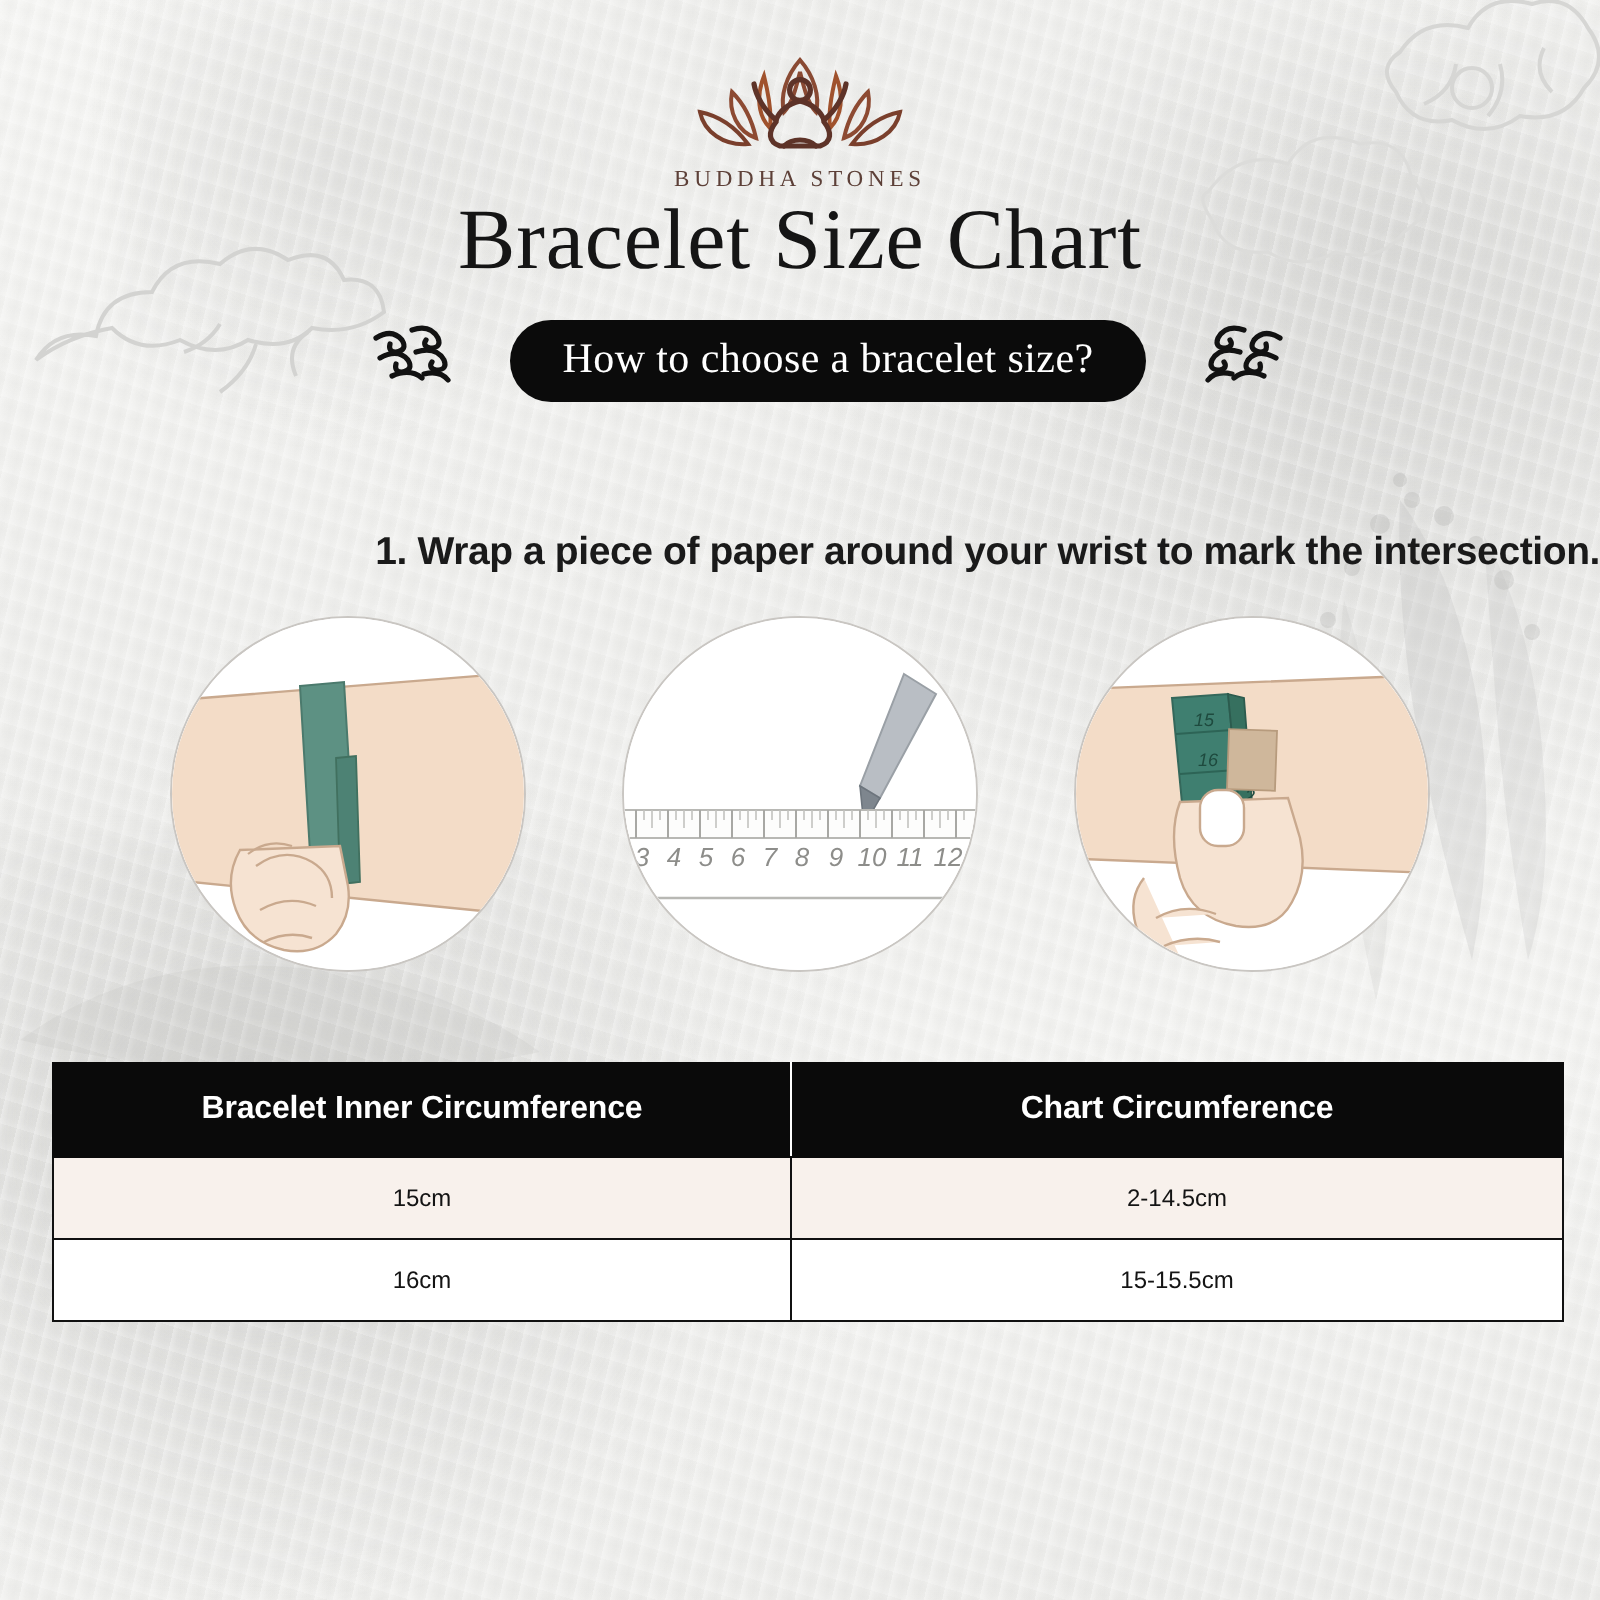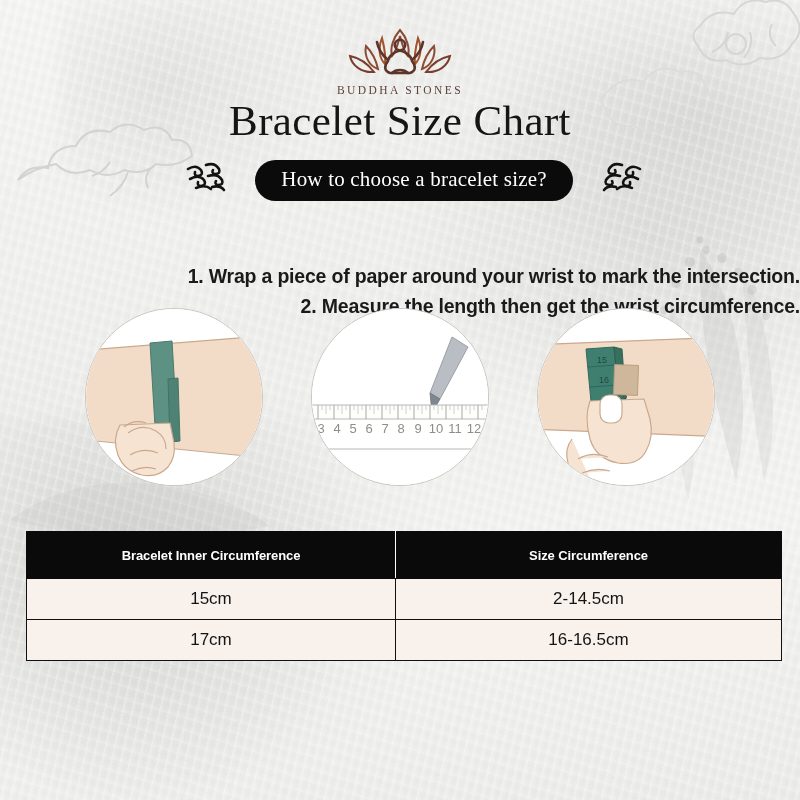--- a/index.html
+++ b/index.html
@@ -113,51 +113,52 @@
     position: absolute; top: 308px; left: 0; right: 0;
     display: flex; justify-content: center; gap: 48px;
   }
   .circle {
     position: relative;
     width: 176px; height: 176px;
     border-radius: 50%;
     background: #ffffff;
     border: 1.4px solid #c9c6c2;
     overflow: hidden;
+    font-style: italic;
   }
   .circle svg { display: block; width: 100%; height: 100%; }
 
   
   .size-table {
     position: absolute;
     left: 26px; top: 531px;
     width: 749px;
     border-collapse: collapse;
     table-layout: fixed;
     font-size: 19px;
   }
   .size-table th, .size-table td {
     text-align: center;
     border: 1px solid #111111;
   }
   .size-table thead th {
     background: #0a0a0a;
     color: #ffffff;
     font-weight: 700;
-    font-size: 13px;
+    font-size: 16px;
     height: 44px;
     letter-spacing: -0.1px;
     border-color: #0a0a0a;
   }
   .size-table thead th.col-a { border-right: 1px solid #ffffff; }
   .size-table tbody td {
     height: 38px;
     color: #141414;
     font-weight: 500;
-    font-size: 17px;
+    font-size: 12px;
   }
   .size-table tbody tr.odd td { background: #f8f1ec; }
   .size-table tbody tr.even td { background: #ffffff; }
   .col-a { width: 366px; }
   .col-b { width: 383px; }
 </style>
 </head>
 <body>
 
 <div class="page">
@@ -254,21 +255,20 @@
           <path d="M12,28 q9,-4 15,1"></path>
           <path d="M22,5 q9,-3 13,4 q2,5 -4,5 q-4,-1 -2,-4"></path>
           <path d="M24,16 q10,-3 14,4 q2,5 -4,5 q-4,-1 -2,-4"></path>
           <path d="M28,27 q8,-2 12,3"></path>
         </g>
       </svg>
     </div>
 
     <div class="instructions">
       <div class="line">1. Wrap a piece of paper around your wrist to mark the intersection.</div>
-      <div class="line">2. Measure the length then get the wrist circumference.</div>
     </div>
 
     <div class="circles">
 
       <div class="circle">
         <svg viewBox="0 0 176 176">
           <rect x="-10" y="-10" width="200" height="200" fill="#ffffff"></rect>
           <g>
             <path d="M-10,42 L190,26 L190,150 L-10,130 Z" fill="#f3dcc7" stroke="#c9a98e" stroke-width="1.2"></path>
             <path d="M64,34 L86,32 L92,132 L70,134 Z" fill="#5d9183" stroke="#4b7a6d" stroke-width="1"></path>
@@ -349,29 +349,29 @@
             <path d="M44,164 q14,-6 28,-2"></path>
           </g>
         </svg>
       </div>
     </div>
 
     <table class="size-table">
       <thead>
         <tr>
           <th class="col-a">Bracelet Inner Circumference</th>
-          <th class="col-b">Size Circumference</th>
+          <th class="col-b">Chart Circumference</th>
         </tr>
       </thead>
       <tbody>
         <tr class="odd">
           <td>15cm</td>
           <td>2-14.5cm</td>
         </tr>
-        <tr class="odd">
-          <td>17cm</td>
-          <td>16-16.5cm</td>
+        <tr class="even">
+          <td>16cm</td>
+          <td>15-15.5cm</td>
         </tr>
       </tbody>
     </table>
 
   </div>
 </div>
 
 </body></html>

